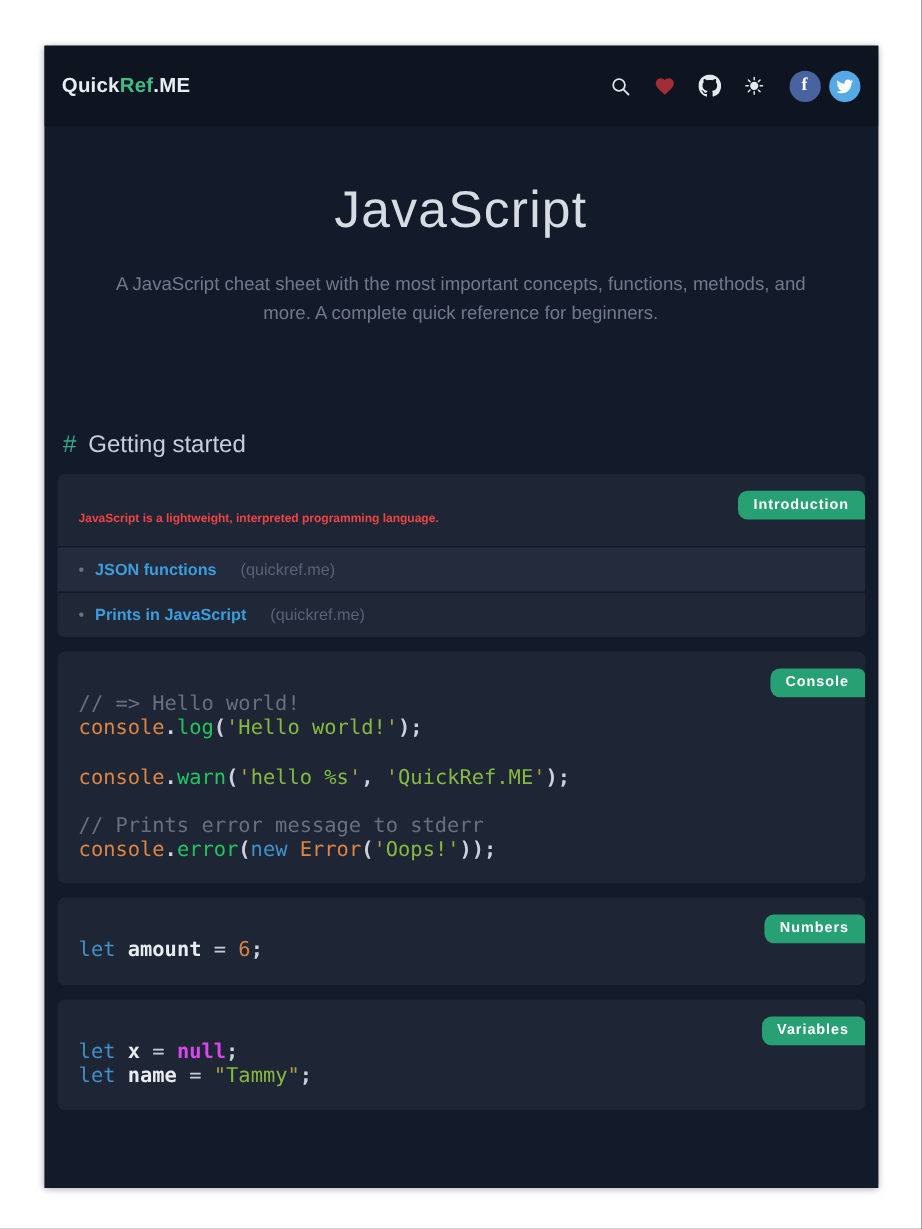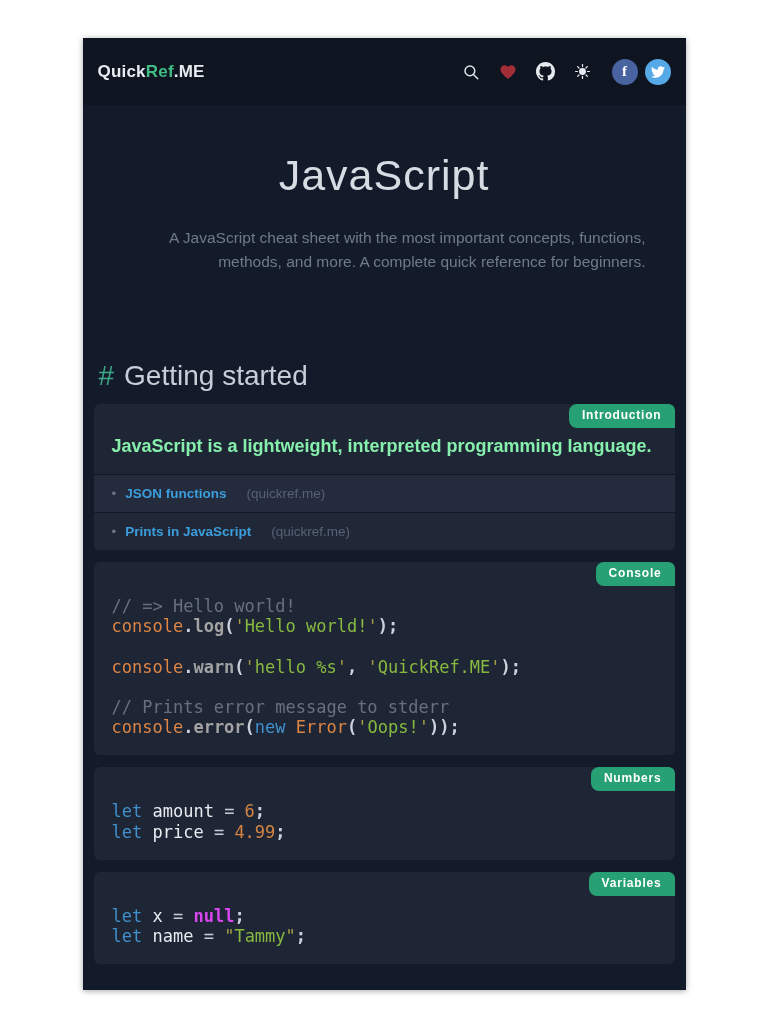--- a/index.html
+++ b/index.html
@@ -3,21 +3,21 @@
 <meta charset="utf-8">
 <style>
   * { box-sizing: border-box; }
   html, body { margin: 0; padding: 0; }
   body {
     width: 768px; height: 1024px;
     background: #ffffff;
     font-family: "Liberation Sans", sans-serif;
   }
   .page {
-    width: 603px; height: 952px;
+    width: 695px; height: 952px;
     margin: 38px auto 0;
     background: #131b2b;
     overflow: hidden;
     position: relative;
     box-shadow: 0 1px 6px rgba(0,0,0,.35);
   }
   
   .nav {
     height: 67px;
     background: #0e1521;
@@ -46,46 +46,45 @@
   .hero { text-align: center; padding: 46px 40px 86px; }
   .hero h1 {
     margin: 0 0 26px;
     font-size: 43px; font-weight: 300; letter-spacing: 1px;
     color: #d7dce3;
   }
   .hero p {
     margin: 0 auto; max-width: 632px;
     font-size: 15.5px; line-height: 1.55;
     color: #6f7a8b;
-    text-align: right;
   }
   
   .content { padding: 0 11px; }
   .section-heading {
     margin: 0 0 12px 5px;
-    font-size: 28px; font-weight: 400; color: #c7ced8;
+    font-size: 20px; font-weight: 400; color: #c7ced8;
   }
   .section-heading .hash { color: #3ca886; margin-right: 10px; }
   .card {
     position: relative;
     background: #1e2636;
     border-radius: 6px;
     margin-bottom: 12px;
     overflow: hidden;
   }
   .badge {
-    position: absolute; top: 0; right: 0;
+    position: absolute; top: 14px; right: 0;
     background: #27a173; color: #ffffff;
     font-size: 12px; font-weight: 700; letter-spacing: .8px;
     padding: 4px 13px 6px;
     border-radius: 8px 6px 0 8px;
   }
   .intro-text {
     margin: 0; padding: 32px 18px 17px;
-    font-size: 18px; font-weight: 700; color: #86efac;
+    font-size: 10px; font-weight: 700; color: #ef4444;
   }
   .link-row {
     display: flex; align-items: center;
     padding: 11px 18px;
     border-top: 1px solid #121826;
     background: #232b3c;
     font-size: 13.5px;
     cursor: pointer;
   }
   .link-row + .link-row { background: #202838; }
@@ -94,27 +93,27 @@
   .suffix { color: #586274; margin-left: 20px; }
   
   .code {
     padding: 34px 18px 18px;
     font-family: "DejaVu Sans Mono", monospace;
     font-size: 17px; line-height: 20.2px;
   }
   .code-line { white-space: pre; height: 20.2px; }
   .tk-comment { color: #68707f; }
   .tk-fn      { color: #df8543; }
-  .tk-method  { color: #a3a3a3; font-weight: 700; }
+  .tk-method  { color: #22c55e; font-weight: 400; }
   .tk-punct   { color: #ccd2dc; font-weight: 700; }
   .tk-quote   { color: #a99f44; }
   .tk-string  { color: #87b93f; }
   .tk-keyword { color: #4090cb; }
   .tk-plain   { color: #ccd2dc; }
-  .tk-var     { color: #e8ebf0; font-weight: 400; }
+  .tk-var     { color: #e8ebf0; font-weight: 700; }
   .tk-op      { color: #c6ccd6; }
   .tk-number  { color: #d58440; }
   .tk-literal { color: #d946ef; font-weight: 700; }
 </style>
 </head>
 <body>
 
 <div class="page">
 
   <header class="nav">
@@ -192,21 +191,20 @@
             <div class="code-line"><span class="tk-fn">console</span><span class="tk-punct">.</span><span class="tk-method">warn</span><span class="tk-punct">(</span><span class="tk-quote">'</span><span class="tk-string">hello %s</span><span class="tk-quote">'</span><span class="tk-punct">, </span><span class="tk-quote">'</span><span class="tk-string">QuickRef.ME</span><span class="tk-quote">'</span><span class="tk-punct">);</span></div>
             <div class="code-line">&nbsp;</div>
             <div class="code-line"><span class="tk-comment">// Prints error message to stderr</span></div>
             <div class="code-line"><span class="tk-fn">console</span><span class="tk-punct">.</span><span class="tk-method">error</span><span class="tk-punct">(</span><span class="tk-keyword">new</span><span class="tk-plain"> </span><span class="tk-fn">Error</span><span class="tk-punct">(</span><span class="tk-quote">'</span><span class="tk-string">Oops!</span><span class="tk-quote">'</span><span class="tk-punct">));</span></div>
           </div>
         </section>
         <section class="card">
           <span class="badge">Numbers</span>
           <div class="code">
             <div class="code-line"><span class="tk-keyword">let</span><span class="tk-plain"> </span><span class="tk-var">amount</span><span class="tk-op"> = </span><span class="tk-number">6</span><span class="tk-punct">;</span></div>
-            <div class="code-line"><span class="tk-keyword">let</span><span class="tk-plain"> </span><span class="tk-var">price</span><span class="tk-op"> = </span><span class="tk-number">4.99</span><span class="tk-punct">;</span></div>
           </div>
         </section>
         <section class="card">
           <span class="badge">Variables</span>
           <div class="code">
             <div class="code-line"><span class="tk-keyword">let</span><span class="tk-plain"> </span><span class="tk-var">x</span><span class="tk-op"> = </span><span class="tk-literal">null</span><span class="tk-punct">;</span></div>
             <div class="code-line"><span class="tk-keyword">let</span><span class="tk-plain"> </span><span class="tk-var">name</span><span class="tk-op"> = </span><span class="tk-quote">"</span><span class="tk-string">Tammy</span><span class="tk-quote">"</span><span class="tk-punct">;</span></div>
           </div>
         </section>
       </div>

